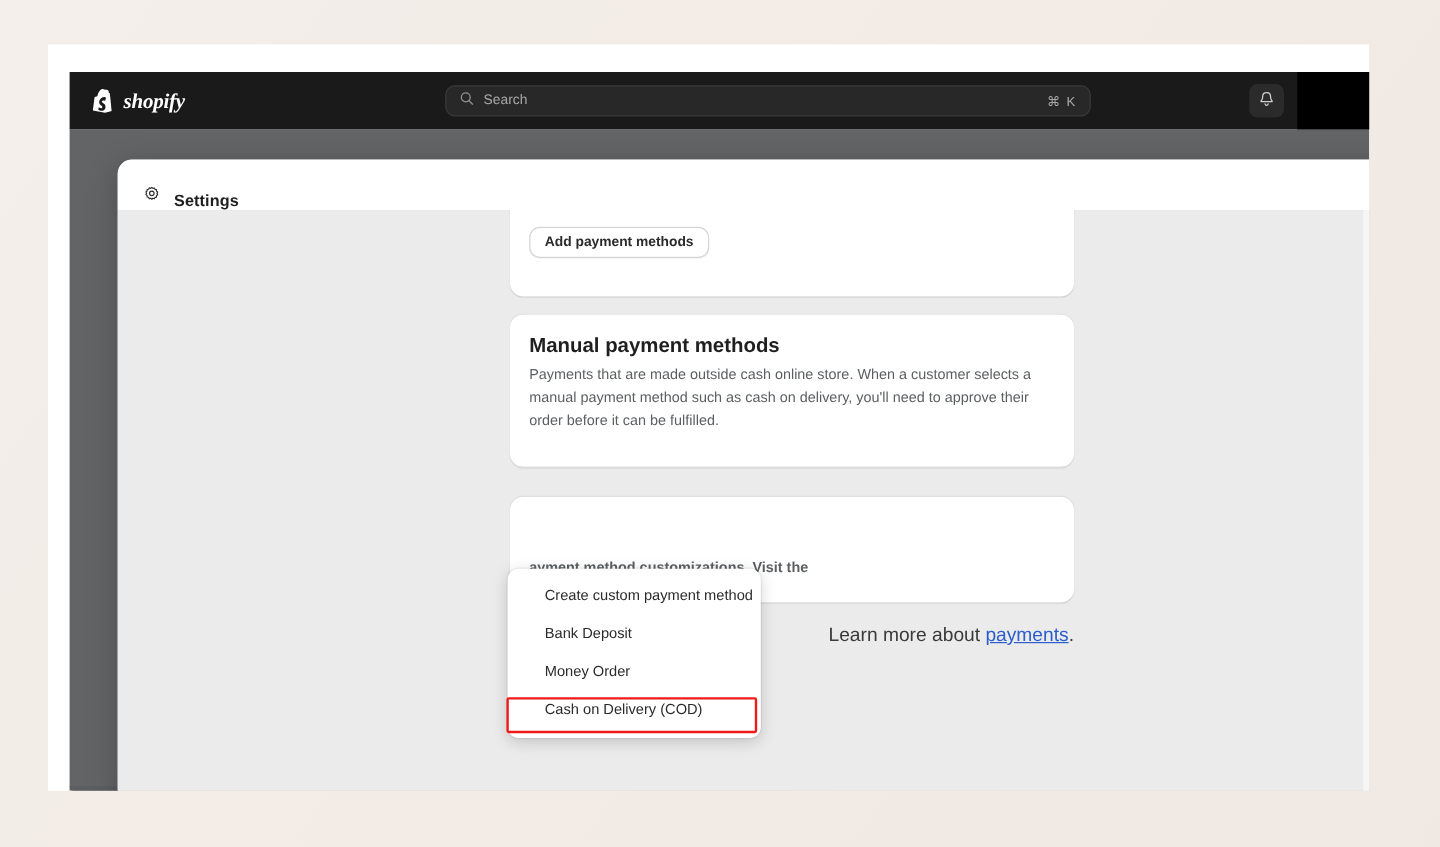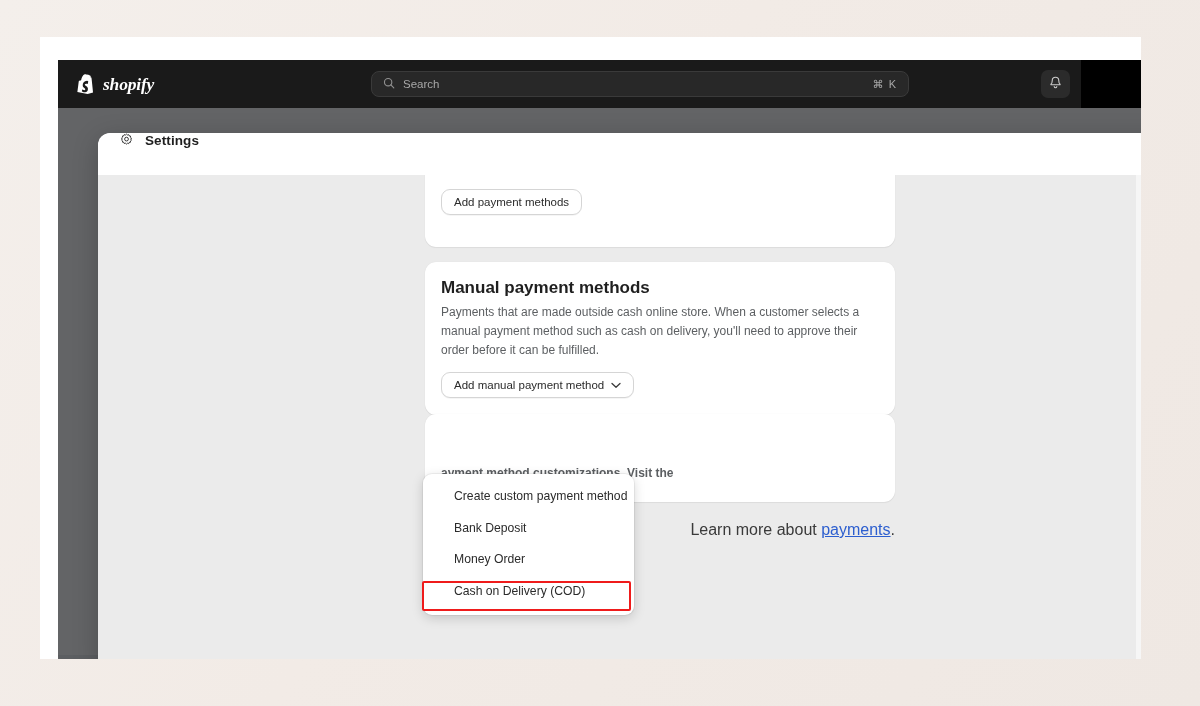--- a/index.html
+++ b/index.html
@@ -164,21 +164,21 @@
     background: #ebebeb;
     border-radius: 12px 0 0 12px;
     overflow: hidden;
     box-shadow: 0 6px 26px rgba(0,0,0,.22);
   }
 
   #modal-header {
     height: 42px;
     background: #ffffff;
     display: flex;
-    align-items: flex-start;
+    align-items: flex-end;
     padding: 0 14px 0 21px;
     border-radius: 12px 0 0 0;
   }
   #gear-icon { flex: none; margin-right: 11px; }
   #modal-title {
     font-size: 13.5px;
     font-weight: 700;
     color: #1f1f1f;
     letter-spacing: .1px;
   }
@@ -229,21 +229,21 @@
     left: 16px;
     top: 92px;
   }
 
   .btn {
     background: #ffffff;
     border: 1px solid #d5d5d5;
     border-radius: 9px;
     padding: 6px 12px;
     font-size: 11.5px;
-    font-weight: 400;
+    font-weight: 700;
     color: #2b2b2b;
     cursor: pointer;
     font-family: "Liberation Sans", sans-serif;
     box-shadow: 0 1px 0 rgba(0,0,0,.04);
     display: inline-flex;
     align-items: center;
     gap: 7px;
     white-space: nowrap;
   }
 
@@ -408,28 +408,20 @@
       <div id="content-col">
 
         <div id="card-payment-methods" class="card">
 
           <button id="btn-add-payment-methods" class="btn">Add payment methods</button>
         </div>
 
         <div id="card-manual" class="card">
           <div id="manual-title">Manual payment methods</div>
           <div id="manual-desc">Payments that are made outside cash online store. When a customer selects a manual payment method such as cash on delivery, you'll need to approve their order before it can be fulfilled.</div>
-          <button id="btn-add-manual" class="btn">
-            <span>Add manual payment method</span>
-            <span class="chevron">
-              <svg width="10" height="7" viewBox="0 0 10 7" aria-hidden="true">
-                <path d="M1 1.5L5 5.2 9 1.5" fill="none" stroke="#3a3a3a" stroke-width="1.3" stroke-linecap="round" stroke-linejoin="round"></path>
-              </svg>
-            </span>
-          </button>
         </div>
 
         <div id="card-customizations" class="card">
           <div id="customizations-text">ayment method customizations. Visit the</div>
         </div>
 
         <div id="learn-more">
           <span>Learn more about </span><a id="learn-more-link" href="#">payments</a><span>.</span>
         </div>
 

